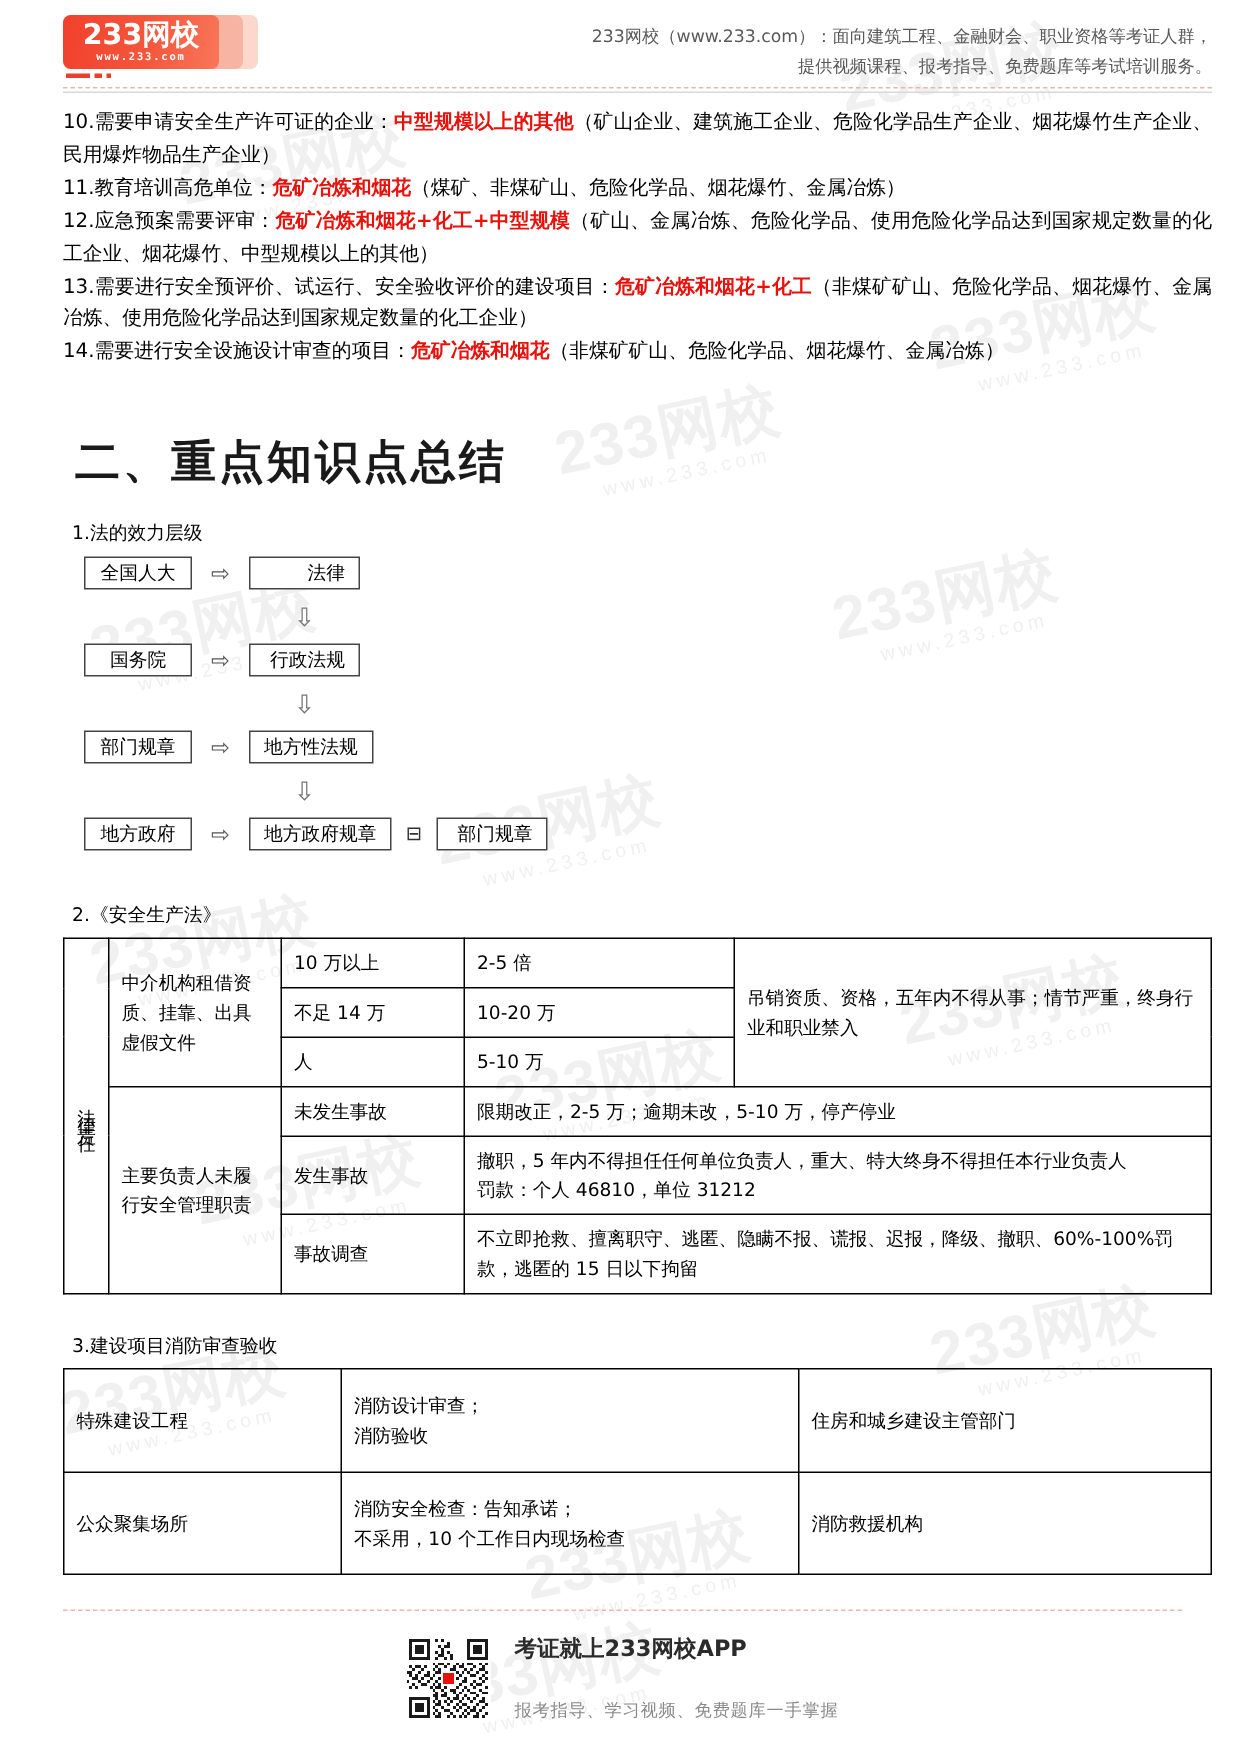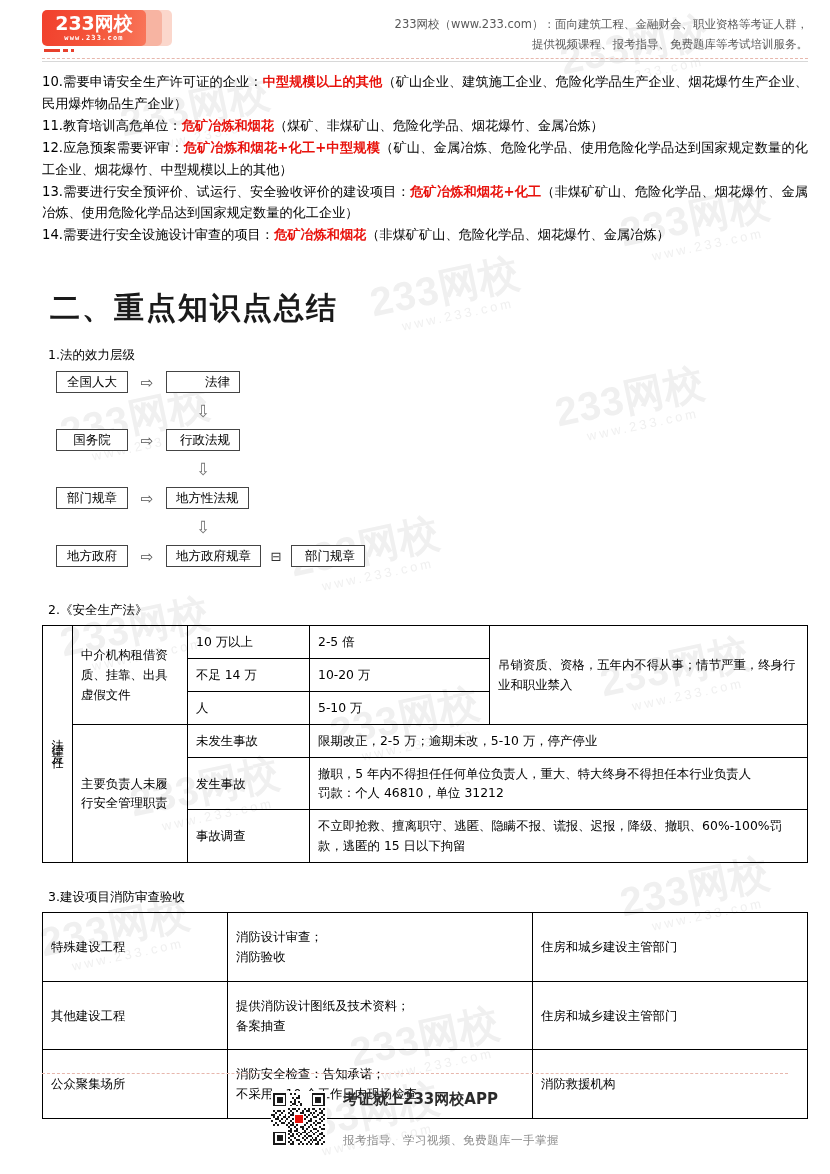--- a/index.html
+++ b/index.html
@@ -436,26 +436,20 @@
       </tbody>
     </table>
 
     <div class="sub-title" style="margin-top:26px;">3.建设项目消防审查验收</div>
     <table class="tbl tbl3">
       <tbody>
         <tr>
           <td style="width:185px; padding:14px 8px;">特殊建设工程</td>
           <td style="width:305px; white-space:pre-line; padding:14px 8px;">消防设计审查；
 消防验收</td>
-          <td style="padding:14px 8px;">住房和城乡建设主管部门</td>
-        </tr>
-        <tr>
-          <td style="padding:14px 8px;">其他建设工程</td>
-          <td style="white-space:pre-line; padding:14px 8px;">提供消防设计图纸及技术资料；
-备案抽查</td>
           <td style="padding:14px 8px;">住房和城乡建设主管部门</td>
         </tr>
         <tr>
           <td style="padding:14px 8px;">公众聚集场所</td>
           <td style="white-space:pre-line; padding:14px 8px;">消防安全检查：告知承诺；
 不采用，10 个工作日内现场检查</td>
           <td style="padding:14px 8px;">消防救援机构</td>
         </tr>
       </tbody>
     </table>

